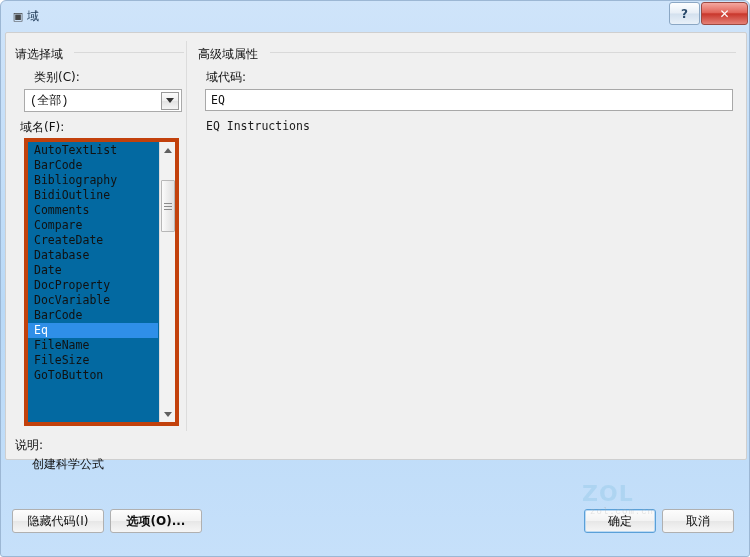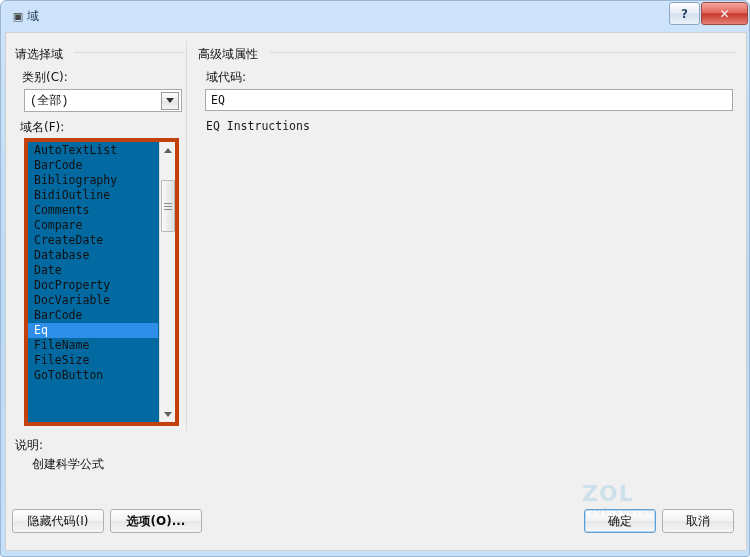--- a/index.html
+++ b/index.html
@@ -86,21 +86,21 @@
     color: #ffffff;
     border-radius: 3px 4px 3px 3px;
   }
 
   
   .client {
     position: absolute;
     left: 4px;
     top: 31px;
     width: 742px;
-    height: 519px;
+    height: 428px;
     box-sizing: border-box;
     background: #f0f0f0;
     border: 1px solid #cfcfcf;
     border-radius: 2px;
     padding-left: 21px;
   }
 
   
   .group-label {
     position: absolute;
@@ -336,21 +336,21 @@
       <div class="cap-btn help">?</div>
       <div class="cap-btn close">✕</div>
     </div>
   </div>
 
   <div class="client">
 
     <div class="group-label" style="left:9px; top:13px;">请选择域</div>
     <div class="group-line" style="left:68px; top:19px; width:110px;"></div>
 
-    <div class="field-label" style="left:16px; top:36px;">类别(C):</div>
+    <div class="field-label" style="left:28px; top:36px;">类别(C):</div>
 
     <div class="combo" style="left:18px; top:56px; width:158px; height:23px;">
       <div class="combo-value">(全部)</div>
       <div class="combo-arrow">
           <span class="tri-down"></span>
         </div>
     </div>
 
     <div class="field-label" style="left:14px; top:86px;">域名(F):</div>
 

